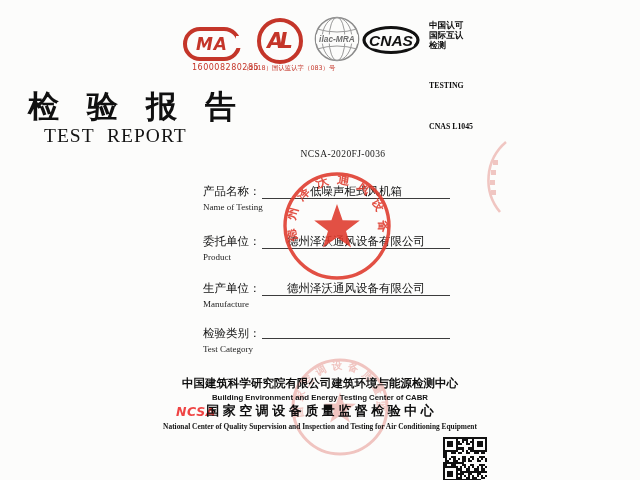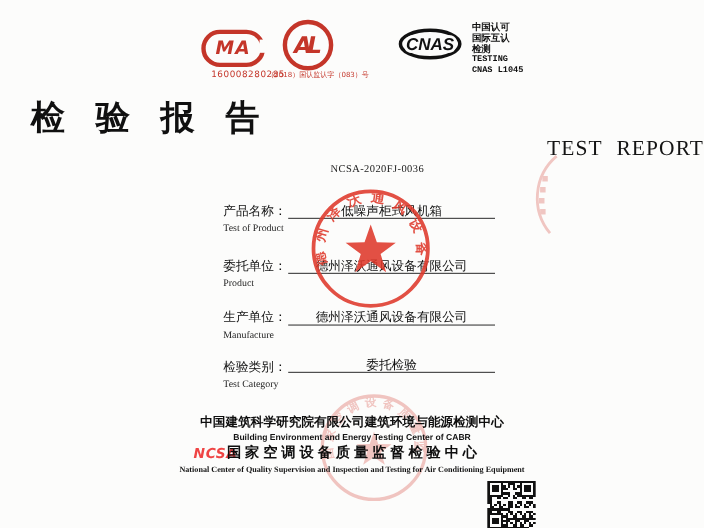--- a/index.html
+++ b/index.html
@@ -21,27 +21,27 @@
   .cal{position:absolute;left:257px;top:18px;width:38px;height:38px;border:4px solid var(--red);
        border-radius:50%;display:flex;align-items:center;justify-content:center;}
   .cal span{color:var(--red);font-weight:bold;font-style:italic;font-size:21px;letter-spacing:-4px;padding-right:4px;}
   .cal-cap{position:absolute;left:243px;top:64px;font-size:6.4px;color:var(--red);white-space:nowrap;}
 
   .ilac{position:absolute;left:314px;top:16px;}
   .cnas{position:absolute;left:362px;top:24px;}
 
   .accr{position:absolute;left:429px;top:20px;font-weight:bold;color:#0d0d0d;}
   .accr .zh{font-size:8.6px;line-height:10px;}
-  .accr .en{font-size:7.8px;line-height:9.5px;font-family:Liberation Mono, monospace;}
+  .accr .en{font-size:7.8px;line-height:9.5px;font-family:Liberation Serif, serif;margin-top:31px;}
 
   
   .title-zh{position:absolute;left:0;right:0;top:86px;text-align:left;font-size:31px;font-weight:bold;
             letter-spacing:28px;text-indent:28px;color:#101010;}
-  .title-en{position:absolute;left:0;right:0;top:125px;text-align:right;font-size:19.5px;
-            font-family:"Liberation Serif",serif;letter-spacing:1px;word-spacing:7px;color:#141414;}
+  .title-en{position:absolute;left:0;right:0;top:125px;text-align:left;font-size:19.5px;
+            font-family:"Liberation Serif",serif;letter-spacing:1px;word-spacing:7px;color:#141414;padding-left:44px;}
   .report-no{position:absolute;left:2px;right:0;top:149px;text-align:center;font-size:9.5px;
              font-family:"Liberation Serif",serif;letter-spacing:.4px;color:#202020;padding-left:44px;}
 
   
   .fr{position:absolute;left:203px;}
   .fr1{top:184px}.fr2{top:234px}.fr3{top:281px}.fr4{top:326px}
   .f-zh{font-size:11.5px;color:#131313;}
   .f-en{font-size:9px;font-family:"Liberation Serif",serif;color:#1d1d1d;margin-top:3px;}
   .fl{position:absolute;left:262px;width:188px;height:0;border-bottom:1px solid #3c3c3c;}
   .fl1{top:198px}.fl2{top:248px}.fl3{top:295px}.fl4{top:338px}
@@ -76,20 +76,31 @@
     <span>MA</span>
   </div>
   <div class="cma-notch"></div>
   <div class="cma-num">160008280285</div>
 
   <div class="cal">
     <span>AL</span>
   </div>
   <div class="cal-cap">（2018）国认监认字（083）号</div>
 
+  <div class="ilac">
+    <svg width="46" height="46" viewBox="0 0 46 46">
+      <circle cx="23" cy="23" r="21.5" fill="none" stroke="#8b8b8b" stroke-width="1.6"></circle>
+      <ellipse cx="23" cy="23" rx="8" ry="21.5" fill="none" stroke="#9a9a9a" stroke-width="1"></ellipse>
+      <ellipse cx="23" cy="23" rx="15" ry="21.5" fill="none" stroke="#9a9a9a" stroke-width="1"></ellipse>
+      <path d="M3 13 Q23 19 43 13" fill="none" stroke="#9a9a9a" stroke-width="1"></path>
+      <path d="M3 33 Q23 27 43 33" fill="none" stroke="#9a9a9a" stroke-width="1"></path>
+      <rect x="2" y="18.5" width="42" height="9" fill="#fcfcfb"></rect>
+      <text x="23" y="25.8" text-anchor="middle" font-size="8.4" font-weight="bold" font-style="italic" fill="#6f6f6f" font-family="Liberation Sans, sans-serif">ilac-MRA</text>
+    </svg>
+  </div>
 
   <div class="cnas">
     <svg width="58" height="32" viewBox="0 0 58 32">
       <ellipse cx="29" cy="16" rx="27" ry="12.5" fill="none" stroke="#111111" stroke-width="3.2"></ellipse>
       <text x="29" y="21.5" text-anchor="middle" font-size="15.5" font-weight="bold" font-style="italic" fill="#111111" stroke="#fcfcfb" stroke-width="5" paint-order="stroke" font-family="Liberation Sans, sans-serif">CNAS</text>
     </svg>
   </div>
 
   <div class="accr">
     <div class="zh">中国认可</div>
@@ -98,21 +109,21 @@
     <div class="en">TESTING</div>
     <div class="en">CNAS L1045</div>
   </div>
 
   <div class="title-zh">检验报告</div>
   <div class="title-en">TEST REPORT</div>
   <div class="report-no">NCSA-2020FJ-0036</div>
 
   <div class="fr fr1">
     <div class="f-zh">产品名称：</div>
-    <div class="f-en">Test of Product</div>
+    <div class="f-en">Name of Testing</div>
   </div>
   <div class="fv fv1">低噪声柜式风机箱</div>
   <div class="fl fl1"></div>
 
   <div class="fr fr2">
     <div class="f-zh">委托单位：</div>
     <div class="f-en">Product</div>
   </div>
   <div class="fv fv2">德州泽沃通风设备有限公司</div>
   <div class="fl fl2"></div>
@@ -121,21 +132,20 @@
     <div class="f-zh">生产单位：</div>
     <div class="f-en">Manufacture</div>
   </div>
   <div class="fv fv3">德州泽沃通风设备有限公司</div>
   <div class="fl fl3"></div>
 
   <div class="fr fr4">
     <div class="f-zh">检验类别：</div>
     <div class="f-en">Test Category</div>
   </div>
-  <div class="fv fv4">委托检验</div>
   <div class="fl fl4"></div>
 
   <div class="seal-main">
     <svg width="120" height="120" viewBox="0 0 120 120">
       <defs>
         <path id="arcMain" d="M 20.1 74.5 A 42.5 42.5 0 1 1 99.9 74.5" fill="none"></path>
       </defs>
       <circle cx="60" cy="60" r="52" fill="none" stroke="#df392b" stroke-width="3.4"></circle>
       <text font-size="12.5" font-weight="bold" fill="#df392b" font-family="DejaVu Sans, sans-serif">
         <textPath href="#arcMain" startOffset="0" textLength="236" lengthAdjust="spacing">德州泽沃通风设备有限公司</textPath>

